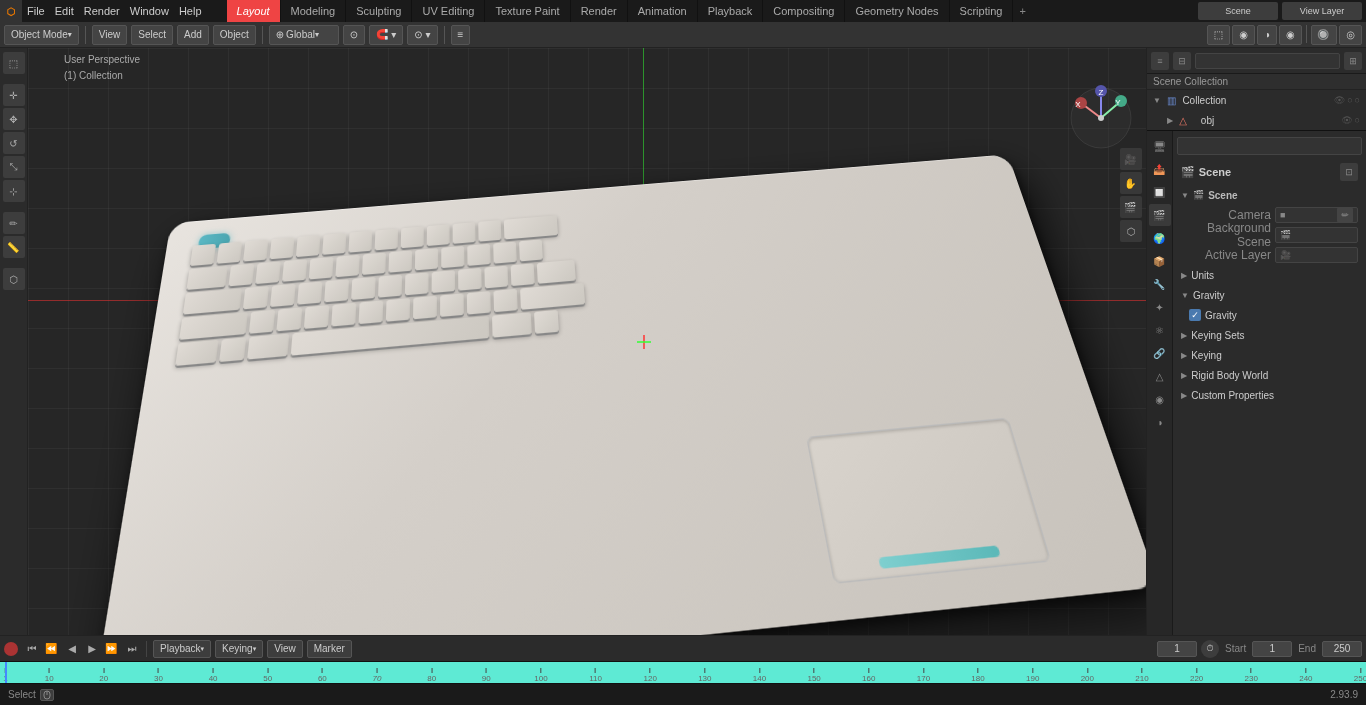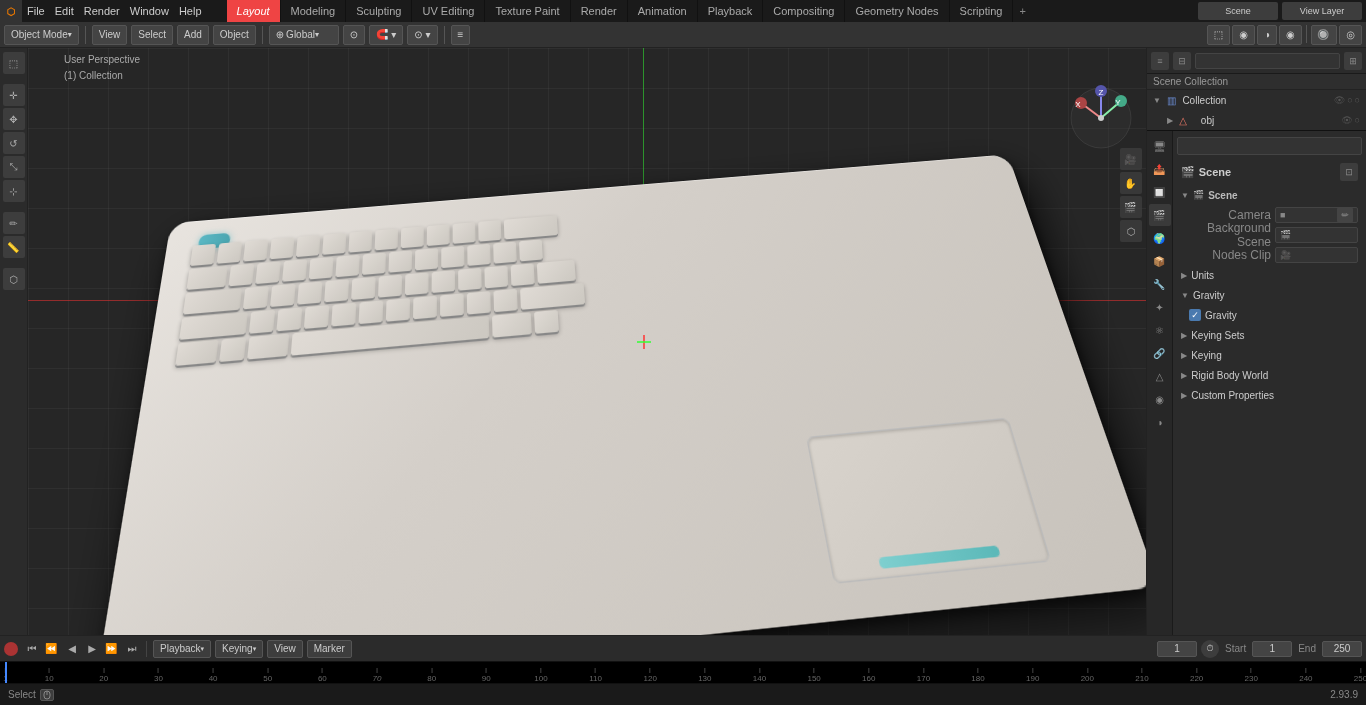--- a/index.html
+++ b/index.html
@@ -425,21 +425,21 @@
       width: 40px;
       height: 16px;
       text-align: center;
       font-size: 10px;
       border-radius: 2px;
     }
 
     
     .frame-ruler {
       height: 22px;
-      background: #000000;
+      background: #5eead4;
       position: relative;
       overflow: hidden;
       border-top: 1px solid #111;
     }
     .ruler-marks {
       position: absolute;
       top: 0;
       left: 0;
       right: 0;
       bottom: 0;
@@ -855,21 +855,21 @@
         </div>
 
         <div class="prop-row">
           <span class="prop-label">Background Scene</span>
           <div class="prop-value">
             <span style="font-size:9px; color:#888;">🎬</span>
           </div>
         </div>
 
         <div class="prop-row">
-          <span class="prop-label">Nodes Clip</span>
+          <span class="prop-label">Active Layer</span>
           <div class="prop-value">
             <span style="font-size:9px; color:#888;">🎥</span>
           </div>
         </div>
 
         <div class="collapse-row">
           <span class="section-arrow">▶</span>
           <span>Units</span>
         </div>
 

